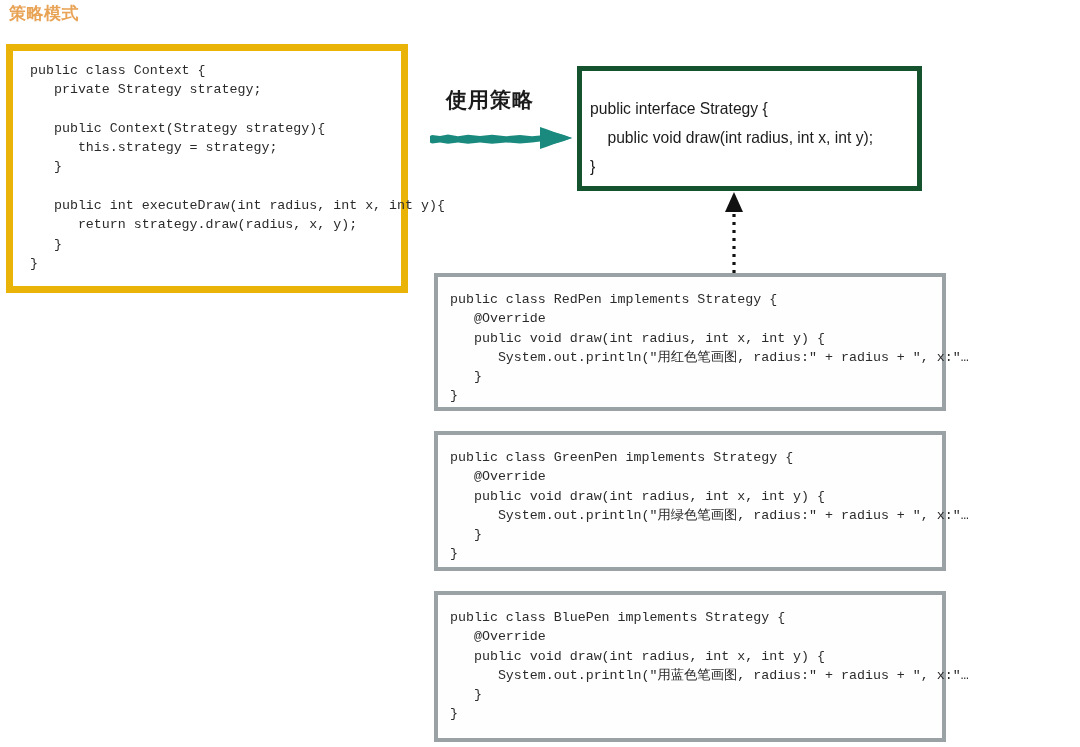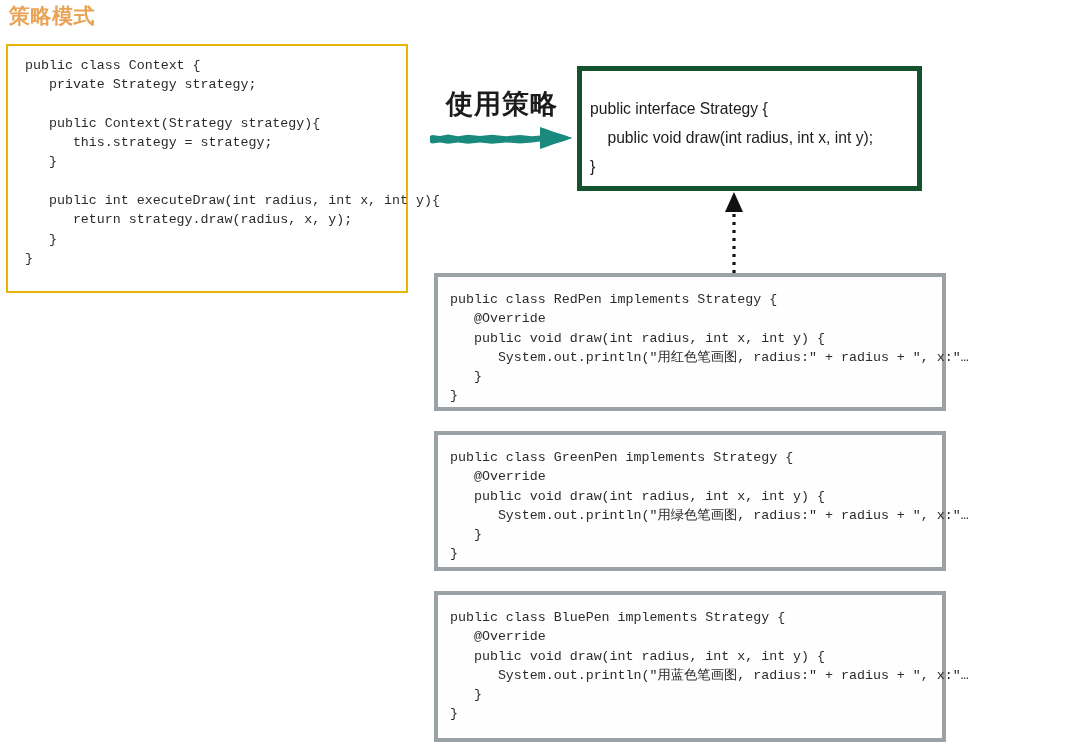--- a/index.html
+++ b/index.html
@@ -15,21 +15,21 @@
     font-family: "Liberation Sans", sans-serif;
     -webkit-font-smoothing: antialiased;
   }
 
   #page-title {
     position: absolute;
     left: 9px;
     top: 2px;
     font-family: Liberation Serif, serif;
     font-weight: bold;
-    font-size: 21px;
+    font-size: 17px;
     letter-spacing: 0.5px;
     color: #e8a355;
     white-space: nowrap;
   }
 
   
   .code-box {
     position: absolute;
     box-sizing: border-box;
     background: #ffffff;
@@ -42,21 +42,21 @@
     color: #2b2b2b;
     white-space: pre;
   }
 
   
   #context-box {
     left: 6px;
     top: 44px;
     width: 402px;
     height: 249px;
-    border: 2px solid #eab308;
+    border: 7px solid #eab308;
     background: #ffffff;
   }
   #context-box pre {
     position: absolute;
     left: 17px;
     top: 10px;
     white-space: pre;
   }
 
   
@@ -96,21 +96,21 @@
   #greenpen-box { top: 431px; height: 140px; }
   #bluepen-box  { top: 591px; height: 151px; }
 
   
   #use-strategy-label {
     position: absolute;
     left: 446px;
     top: 86px;
     font-family: "Liberation Sans", sans-serif;
     font-weight: bold;
-    font-size: 27px;
+    font-size: 21px;
     color: #1b1b1b;
     letter-spacing: 1px;
     white-space: nowrap;
   }
   #use-strategy-arrow {
     position: absolute;
     left: 428px;
     top: 118px;
     width: 148px;
     height: 40px;

